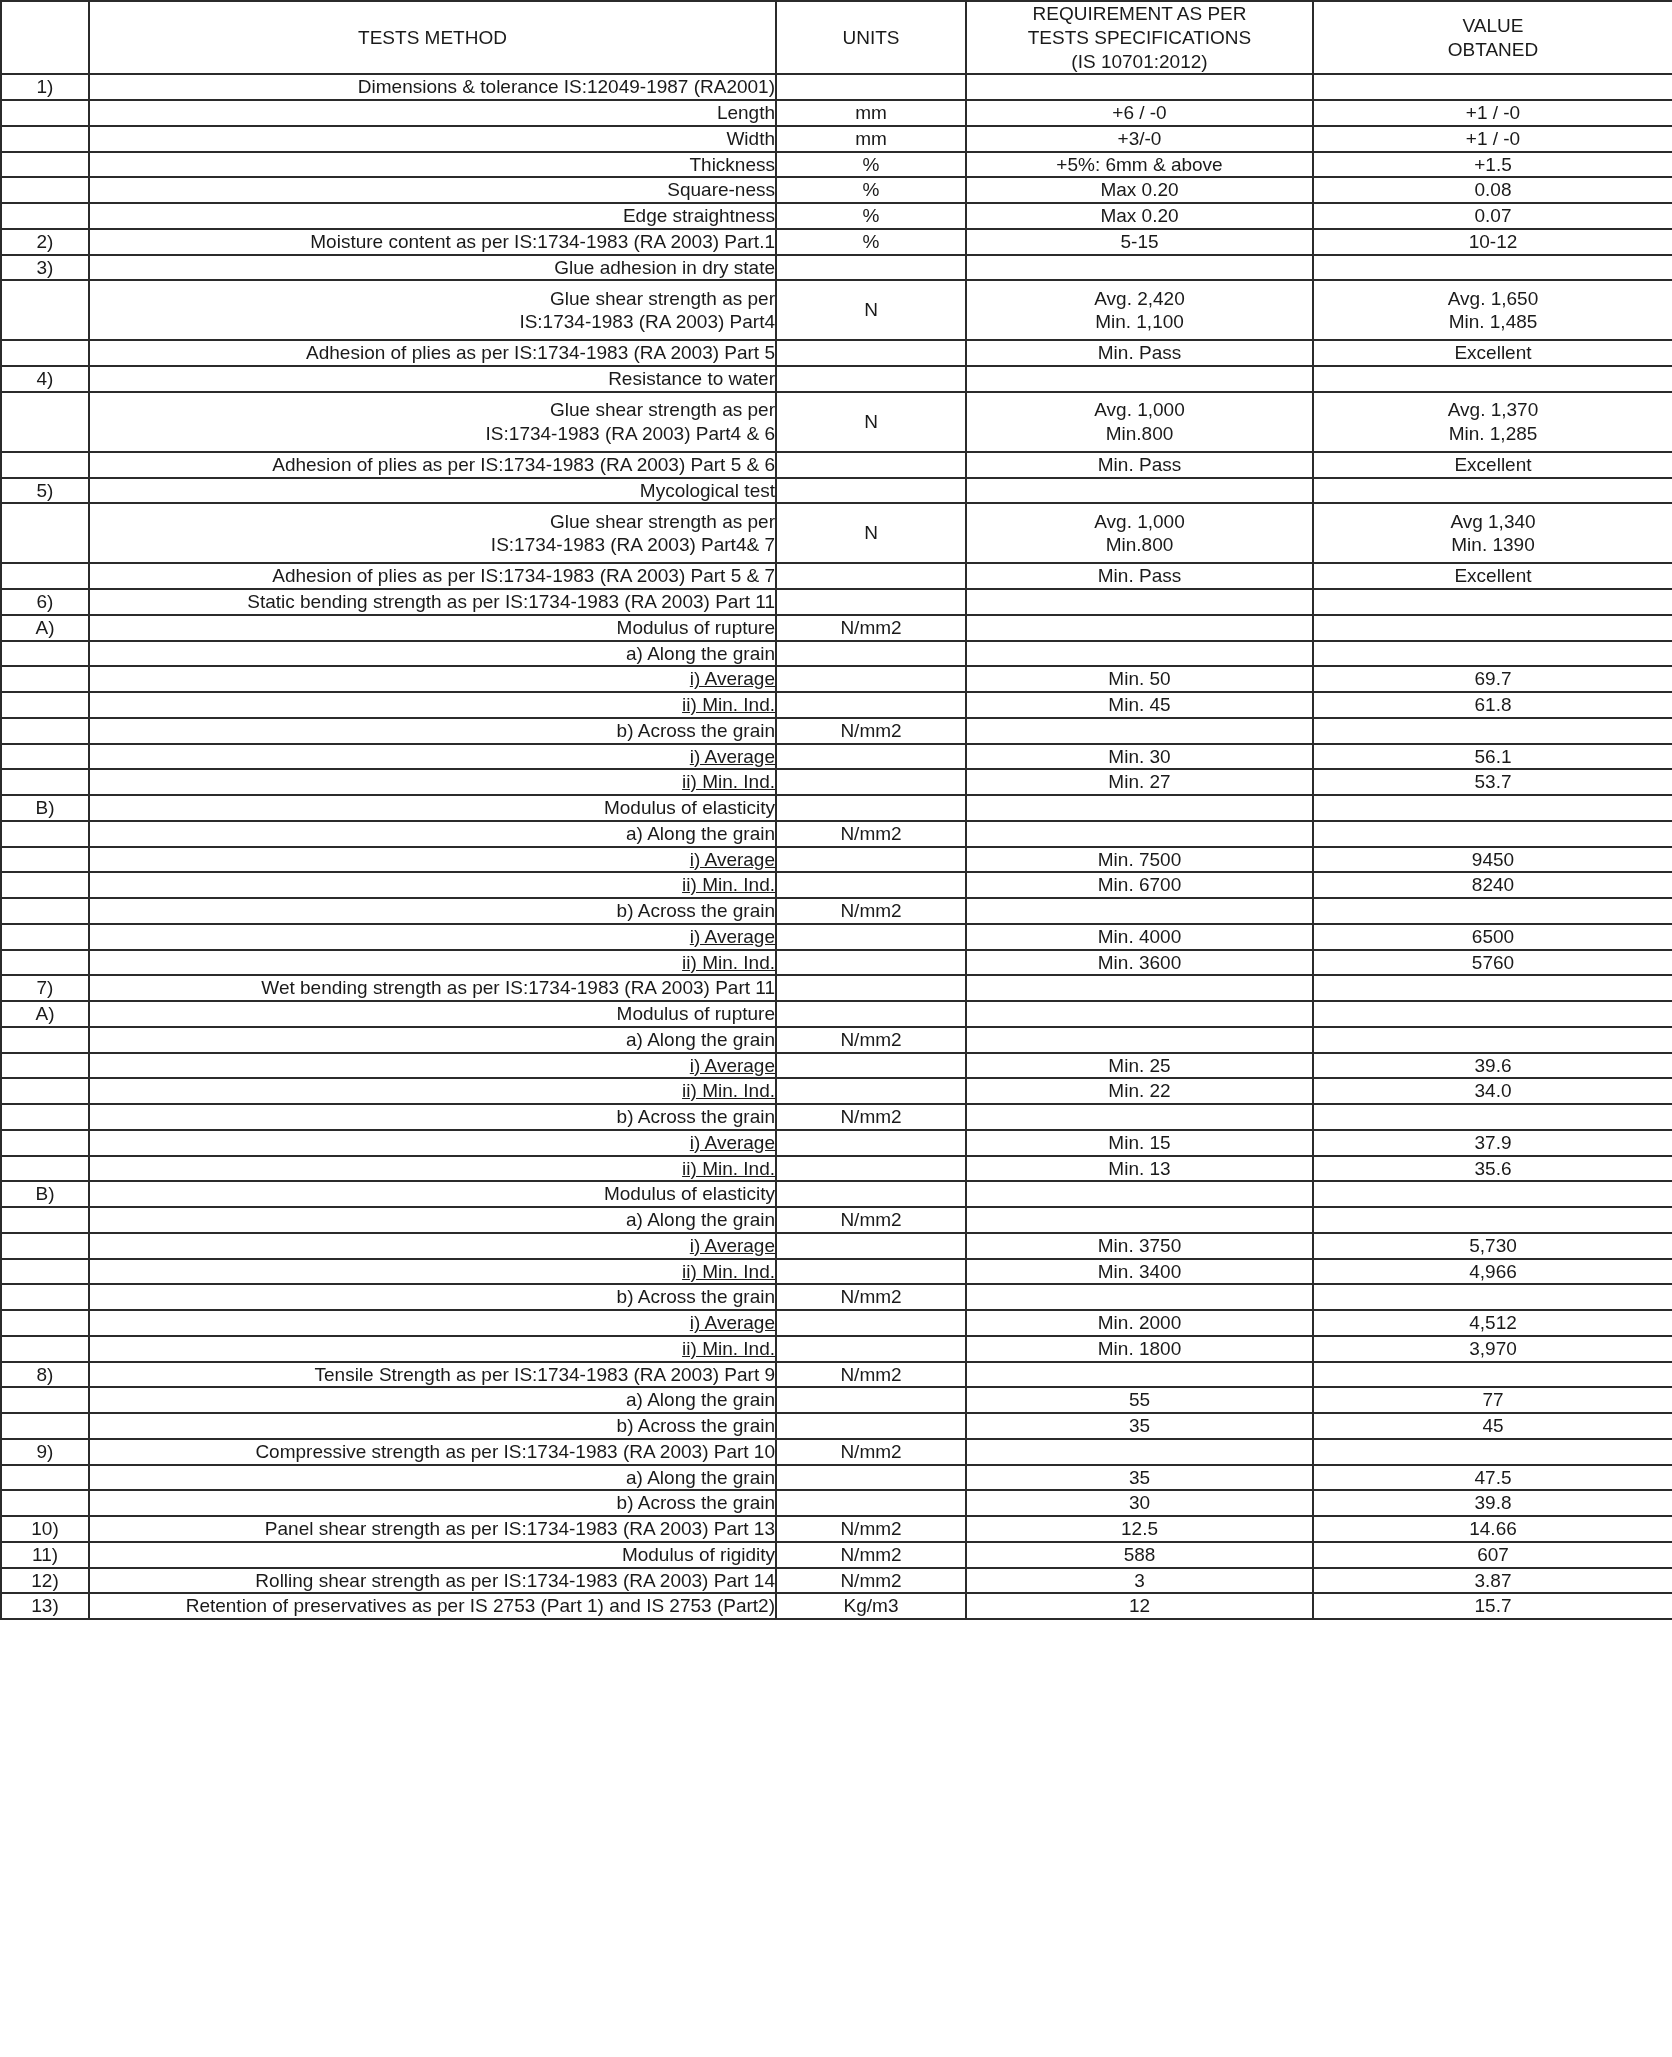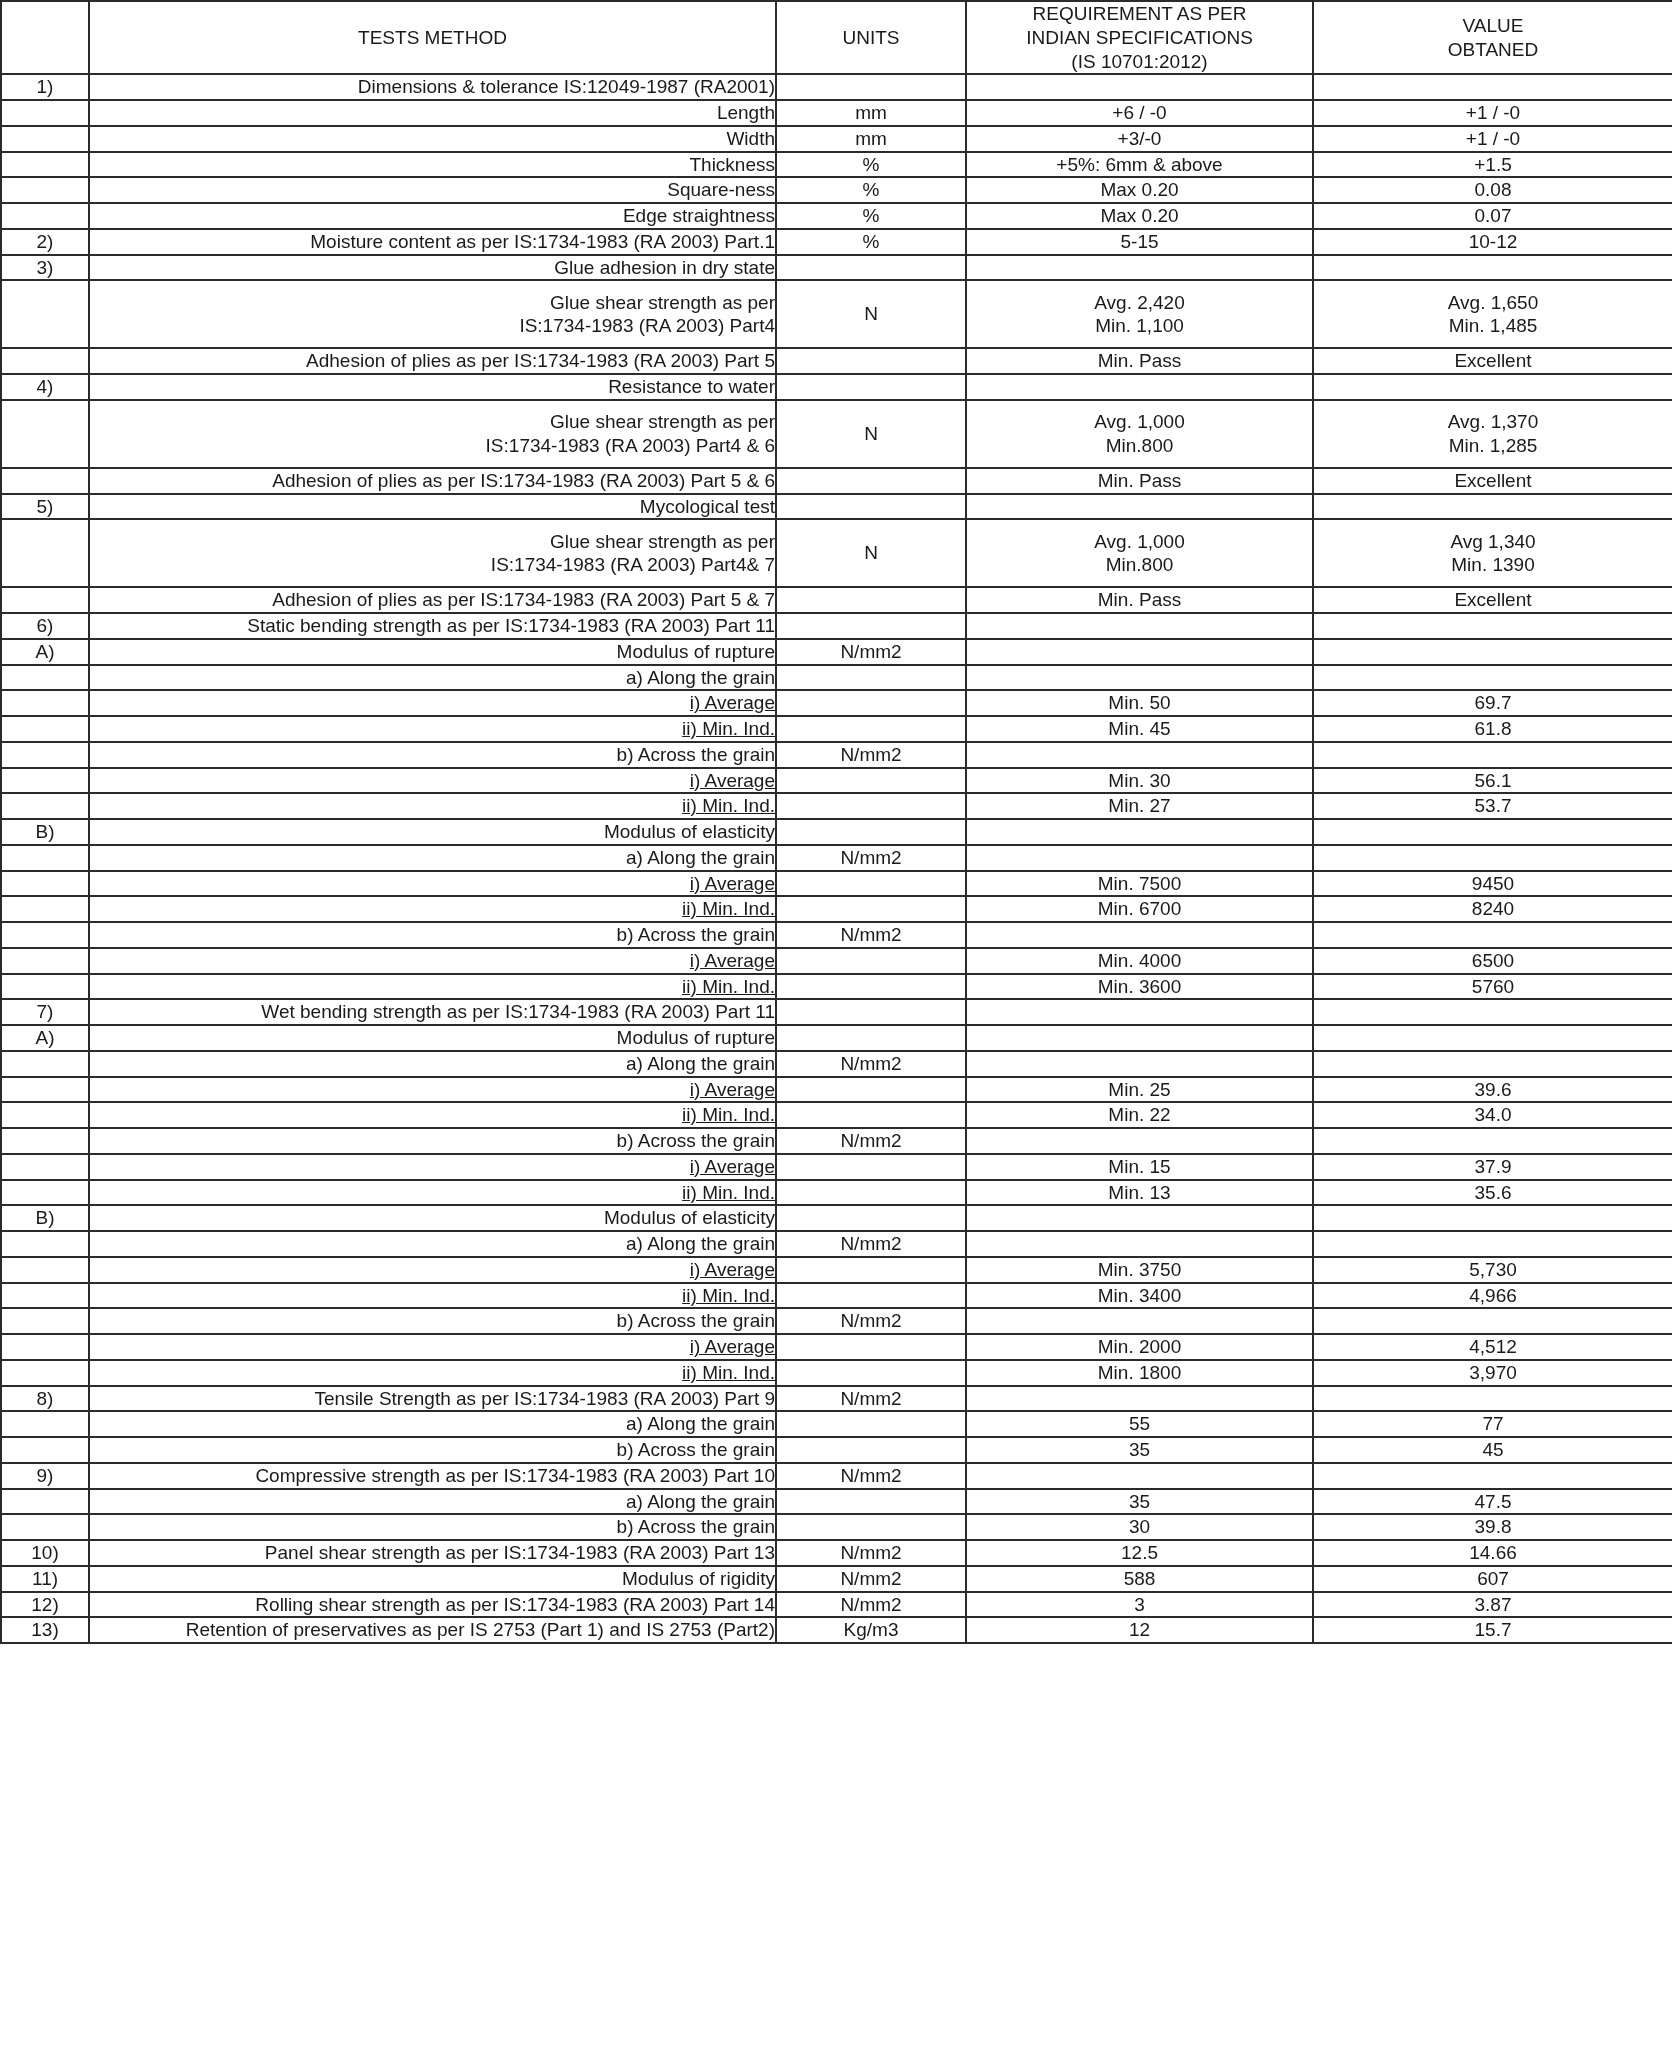--- a/index.html
+++ b/index.html
@@ -52,21 +52,21 @@
     padding: 6px 0 6px 14px;
     font-size: 19.5px;
   }
   .test.ind1 { padding-left: 30px; }
   .test.ind2 { padding-left: 50px; text-decoration: underline; }
   .units, .req, .val {
     text-align: center;
     padding: 6px 4px;
     font-size: 19px;
   }
-  .r-tall { height: 68px; }
+  .r-tall { height: 60px; }
   .two-line {
     line-height: 2.0;
   }
   .two-line span { display: block; }
 </style>
 </head>
 <body>
 
 <table id="spec-table">
   <colgroup>
@@ -76,21 +76,21 @@
       <col class="c-req">
       <col class="c-val">
   </colgroup>
   <thead>
     <tr>
       <th class="hdr-cell"></th>
       <th class="hdr-cell">TESTS METHOD</th>
       <th class="hdr-cell">UNITS</th>
       <th class="hdr-cell hdr-small">
         <div>REQUIREMENT AS PER</div>
-        <div>INDIAN SPECIFICATIONS</div>
+        <div>TESTS SPECIFICATIONS</div>
         <div>(IS 10701:2012)</div>
       </th>
       <th class="hdr-cell">
         <div>VALUE</div>
         <div>OBTANED</div>
       </th>
     </tr>
   </thead>
   <tbody id="table-body">
       <tr>

